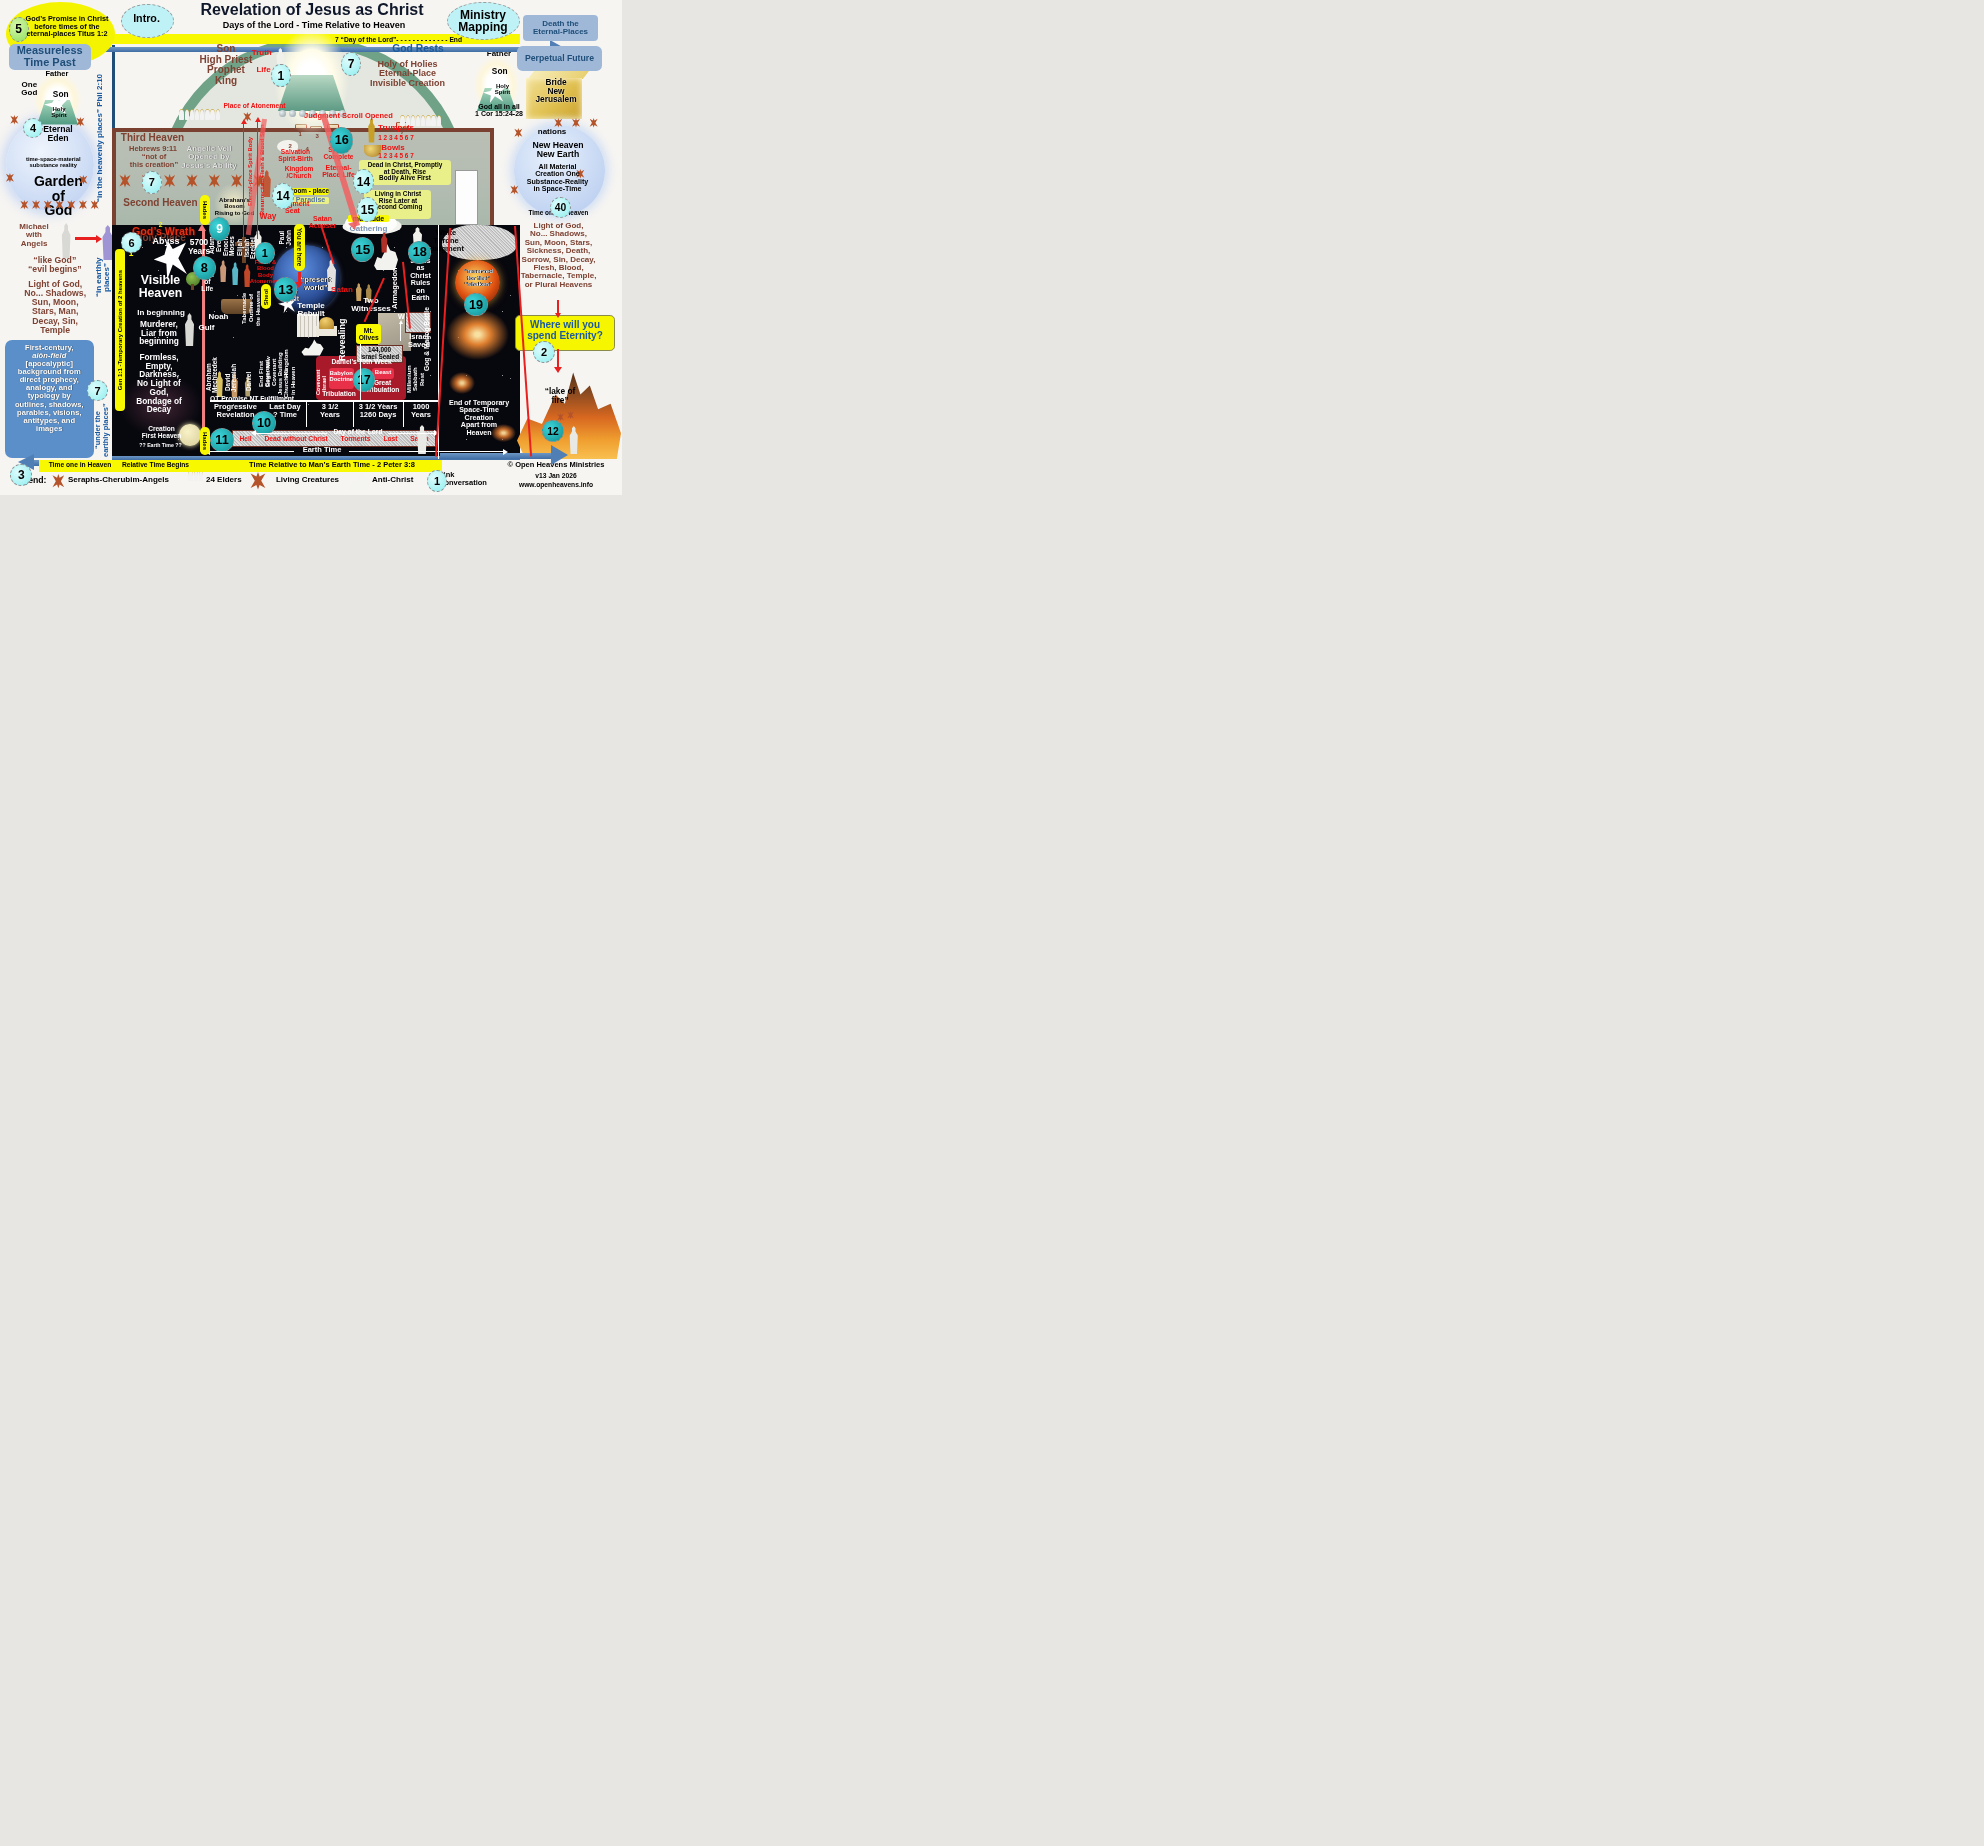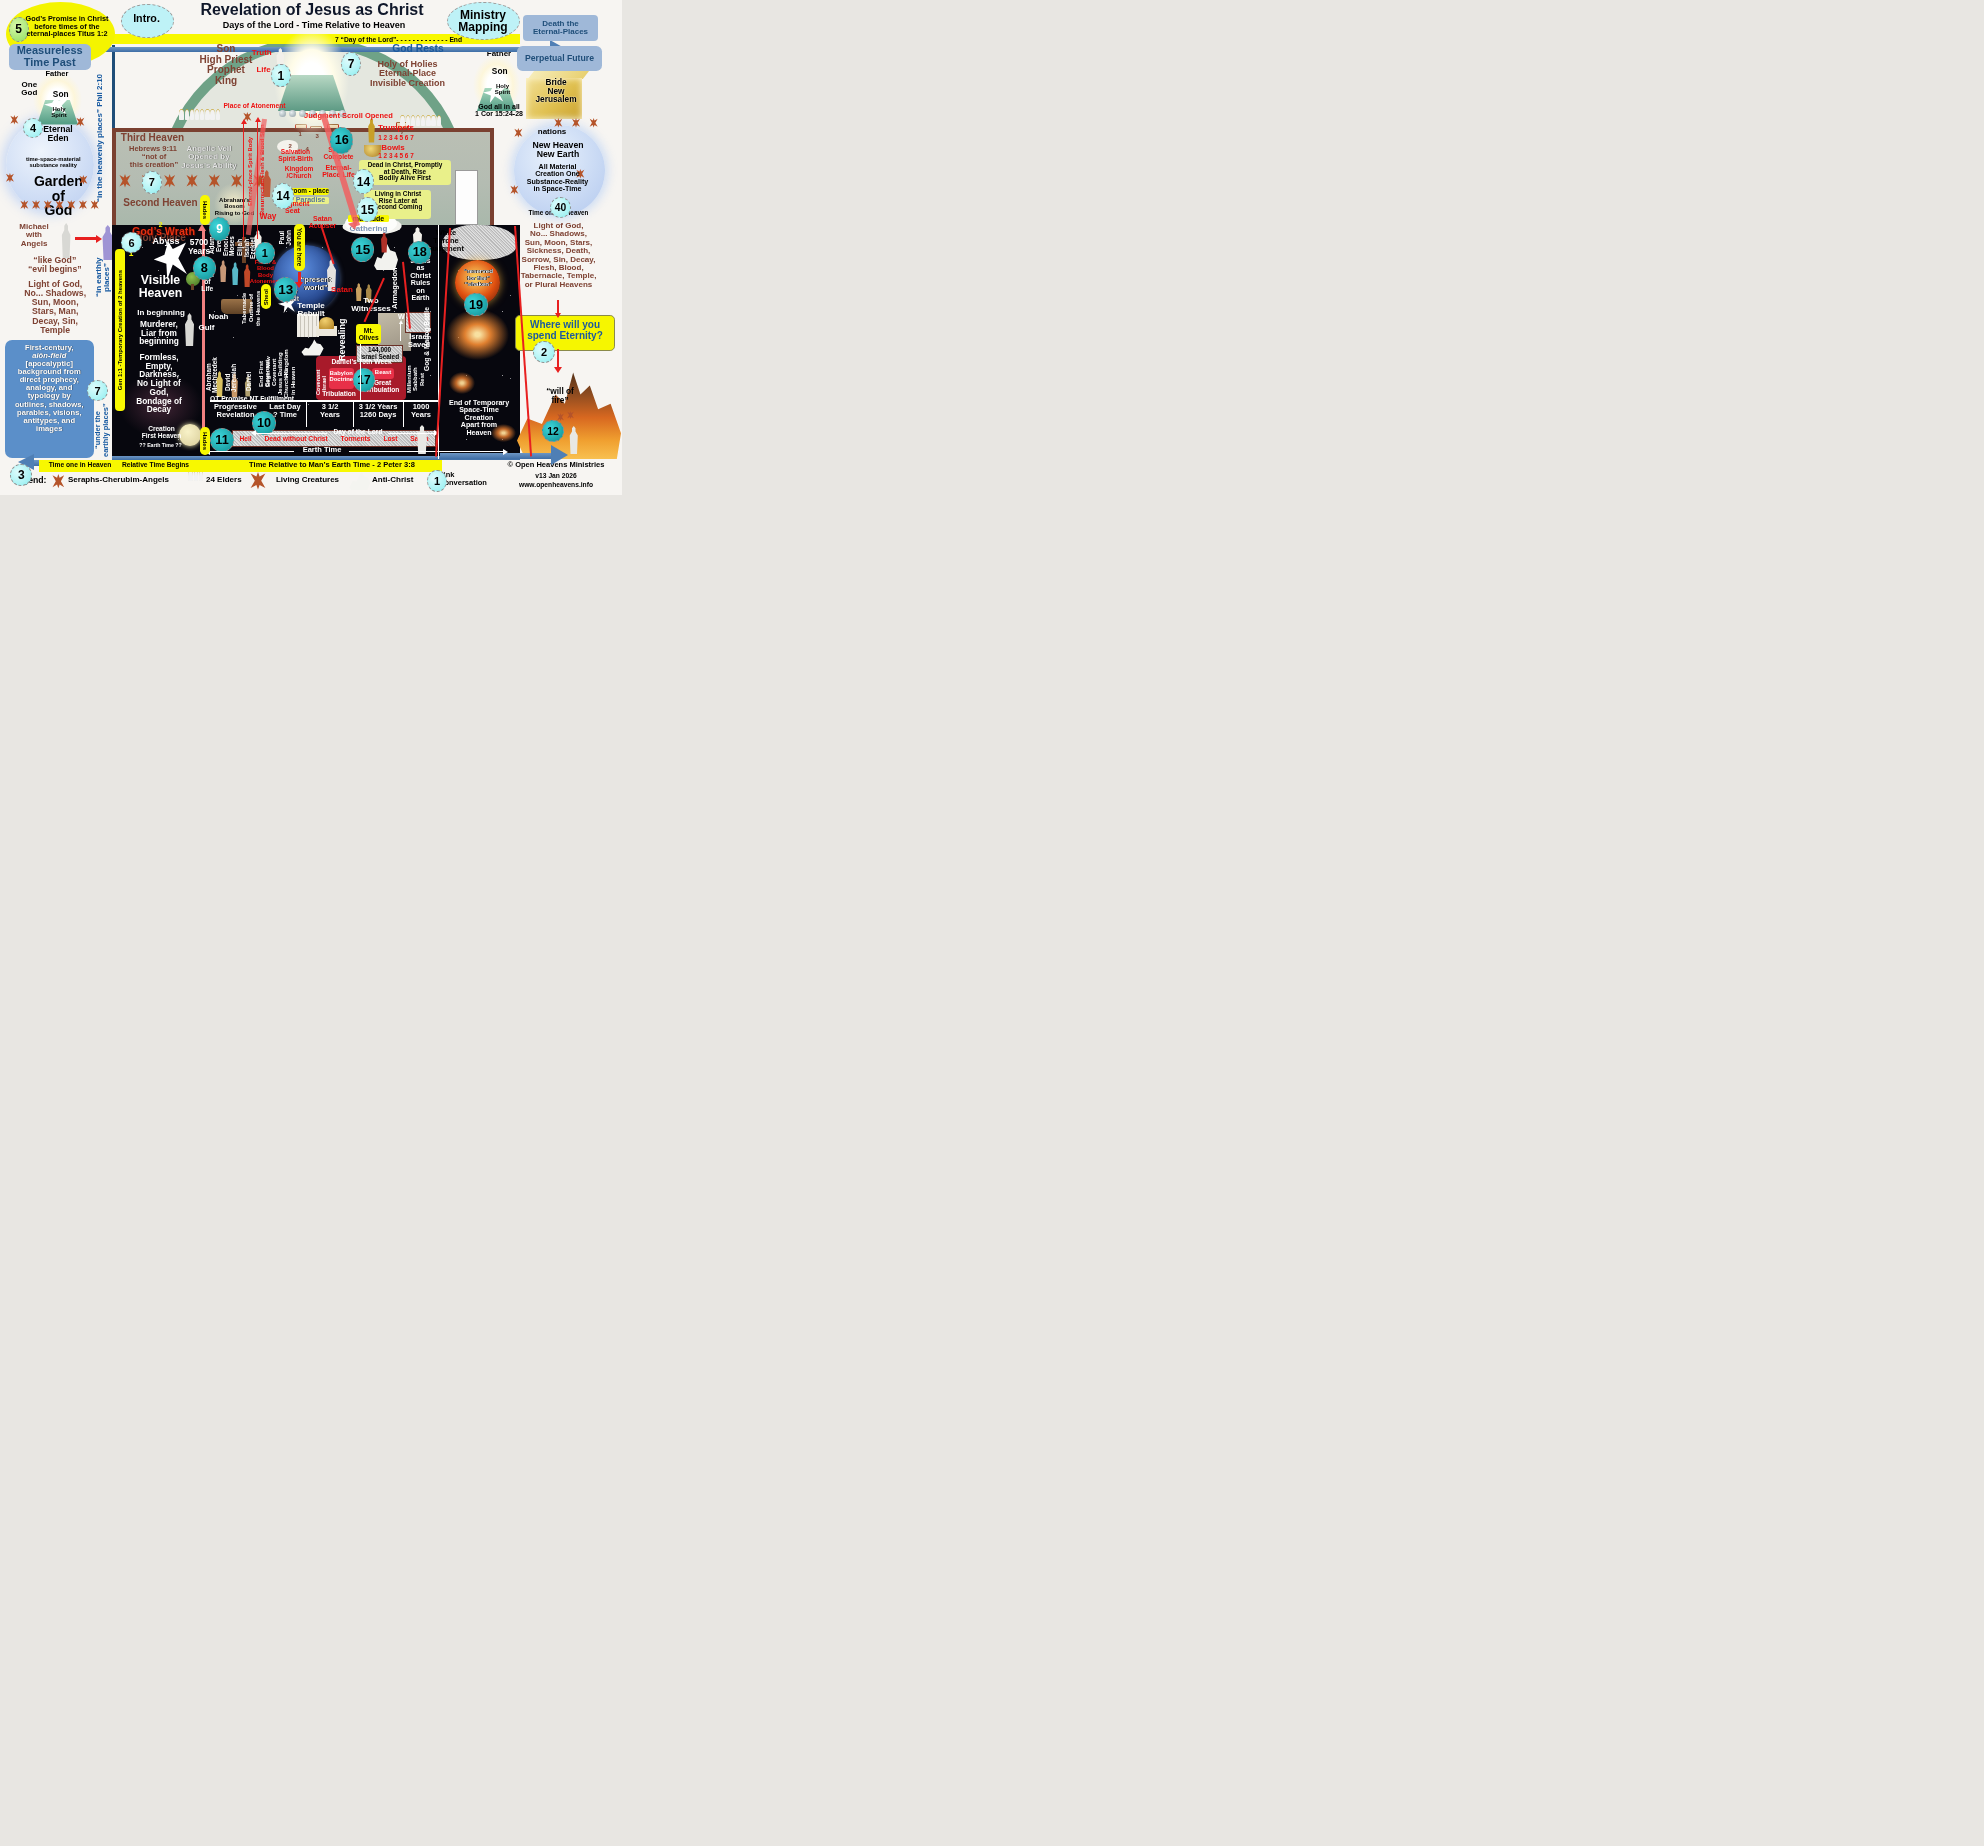--- a/index.html
+++ b/index.html
@@ -373,21 +373,21 @@
   <div style="position:absolute;left:515px;top:315px;width:98px;height:34px;background:#f6f600;border:0.8px solid #8a8a4a;border-radius:4.8px;z-index:17;"></div>
   <div class="t" style="left:518px;top:320px;width:94px;font-size:10px;color:#1c5a9e;z-index:18;">Where will you
 spend Eternity?</div>
   <div class="badge cyan" style="left:533px;top:341px;width:20px;height:20px;font-size:11px;z-index:19;">
       <span>2</span>
     </div>
   <div class="rline" style="left:557px;top:349px;width:2.4px;height:19px;"></div>
   <div style="position:absolute;left:554px;top:367px;width:0;height:0;border-top:6.4px solid #e82020;border-left:4px solid transparent;border-right:4px solid transparent;z-index:25;"></div>
 
   <div style="position:absolute;left:517px;top:367px;width:104px;height:92px;clip-path:polygon(8% 100%,0 80%,10% 56%,24% 62%,37% 30%,46% 40%,54% 6%,61% 30%,70% 20%,78% 46%,90% 40%,100% 72%,96% 100%);background:linear-gradient(180deg,#4a2c16 0%,#8a4a20 28%,#d86820 55%,#f0a030 80%,#f8c050 100%);z-index:8;"></div>
-  <div class="t black" style="left:534px;top:387px;width:52px;font-size:8.3px;z-index:18;">“will of
+  <div class="t black" style="left:534px;top:387px;width:52px;font-size:8.3px;z-index:18;">“lake of
 fire”</div>
   <div class="badge teal" style="left:542px;top:420px;width:20px;height:20px;font-size:10.3px;z-index:19;">
       <span>12</span>
     </div>
   <div class="fig" style="left:567px;top:426px;width:13.5px;height:28px;background:#e8e8e4;z-index:18;"></div>
   <i class="seraph sm" style="position:absolute;left:557px;top:413px;z-index:18;"></i>
   <i class="seraph sm" style="position:absolute;left:567px;top:411px;z-index:18;"></i>
 
   <div class="darkpanel" style="left:112px;top:225px;width:408px;height:234px;z-index:7;position:absolute;"></div>
   <div style="position:absolute;left:119px;top:373px;width:83px;height:64px;background:radial-gradient(closest-side,rgba(150,80,110,.4),rgba(0,0,0,0));z-index:8;"></div>

